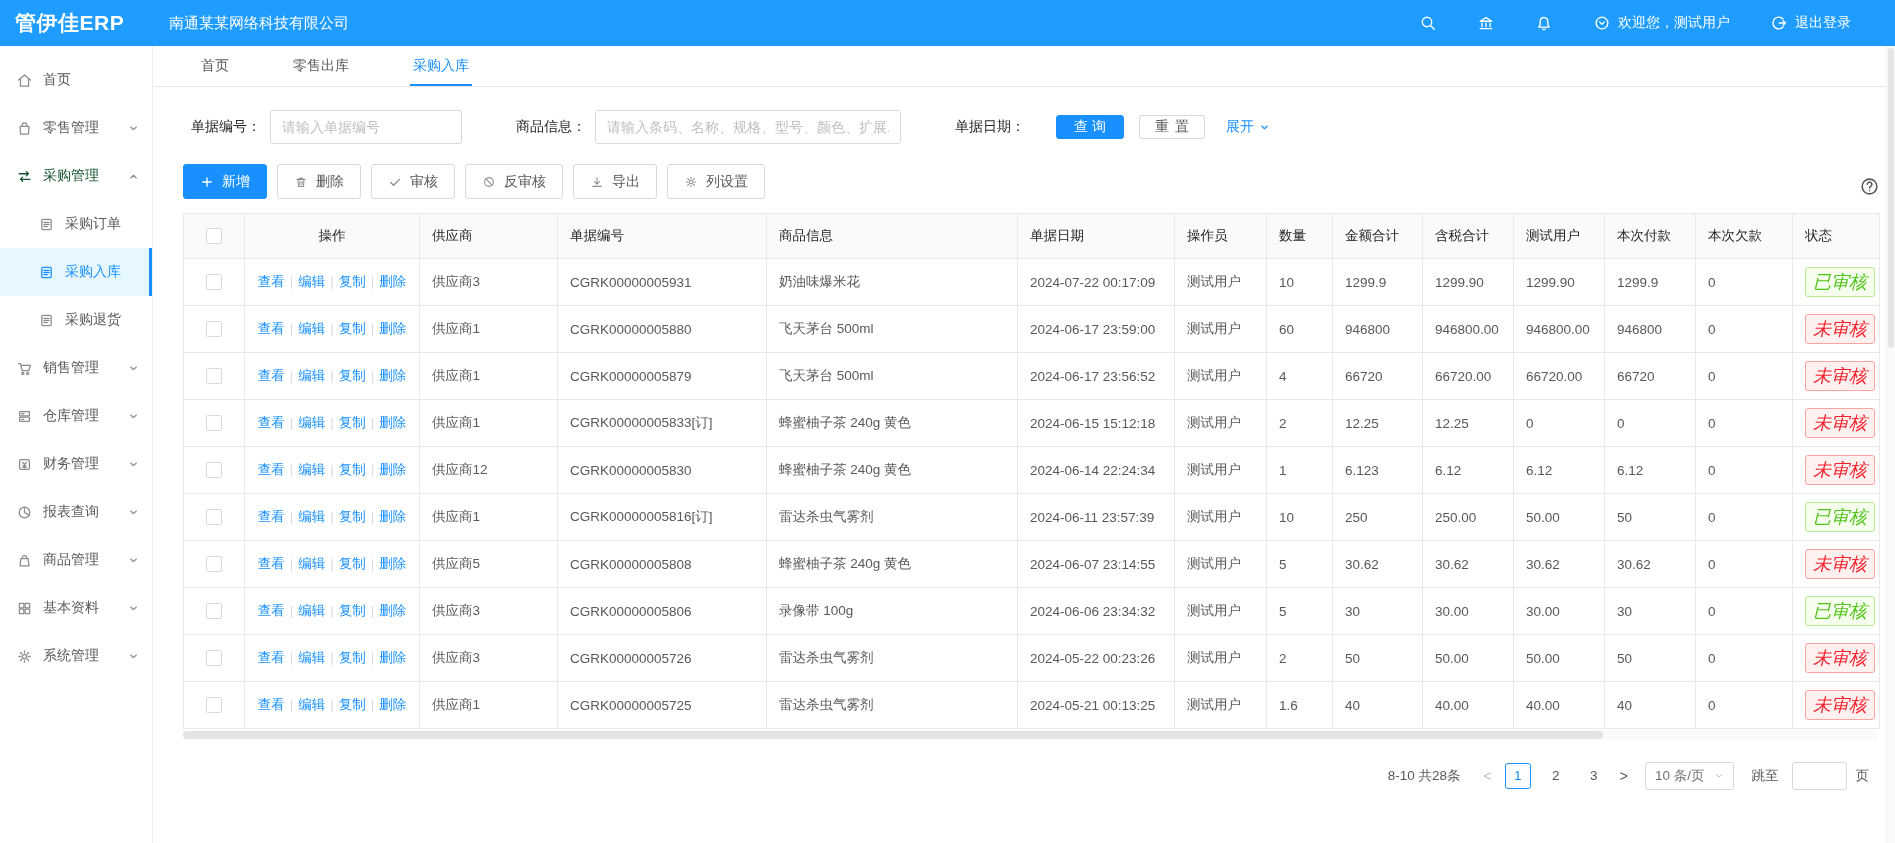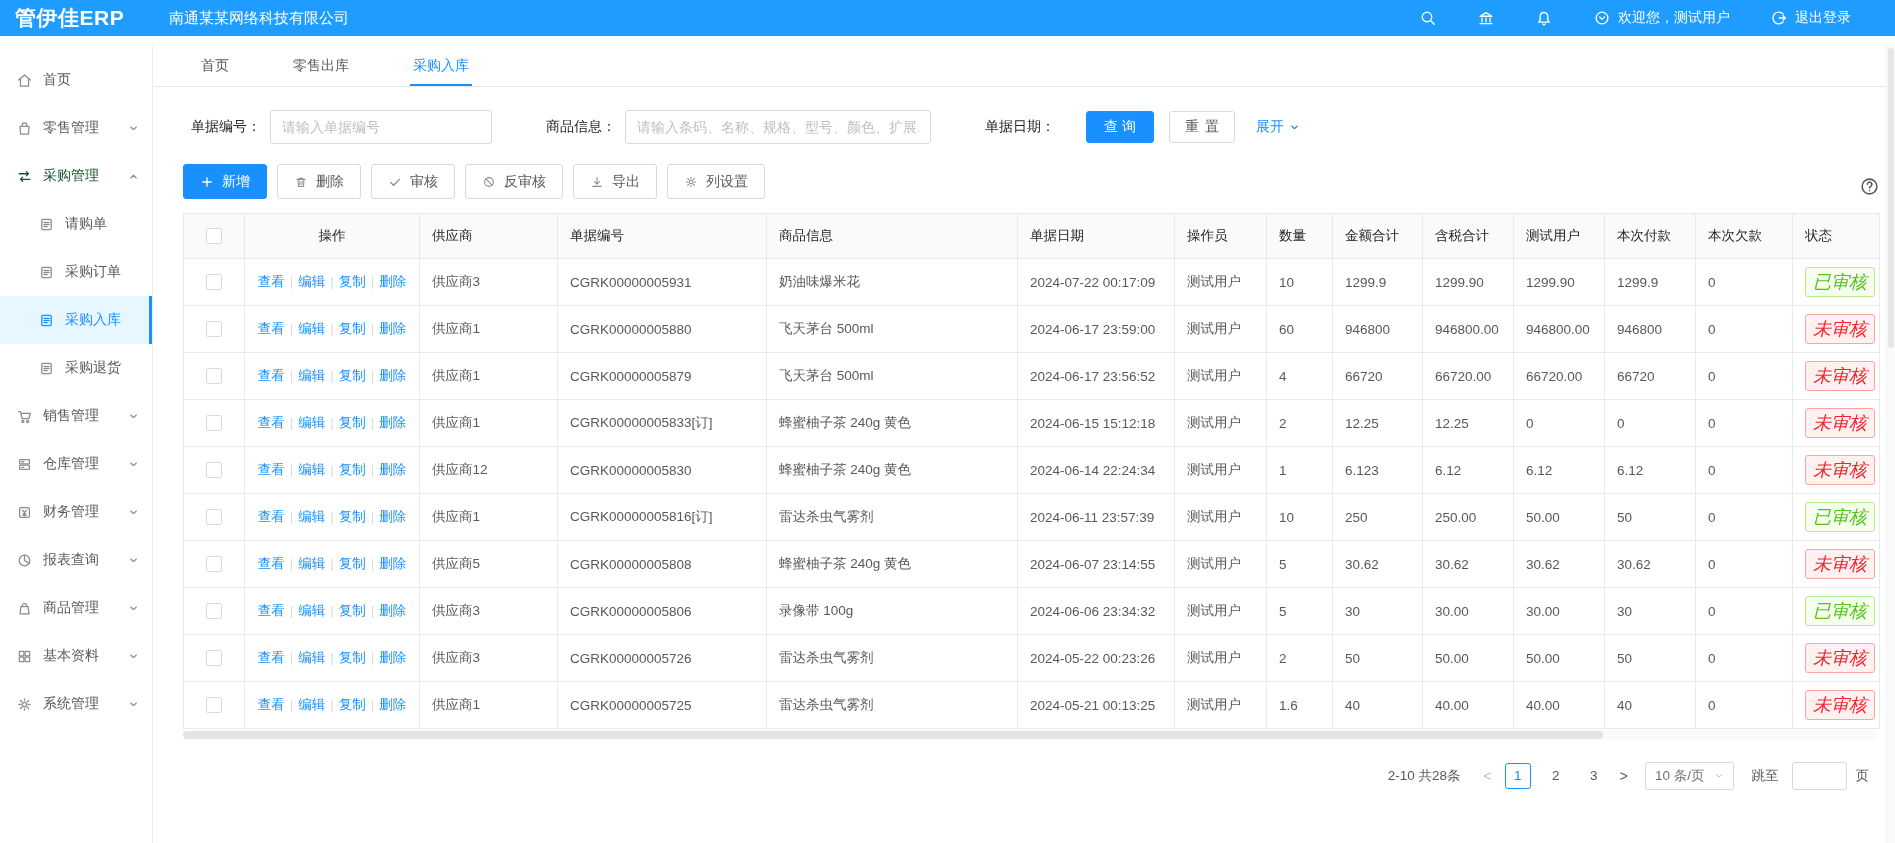--- a/index.html
+++ b/index.html
@@ -1,20 +1,20 @@
 <!DOCTYPE html>
 <html lang="zh"><head>
 <meta charset="utf-8">
 <style>
   * { box-sizing: border-box; margin: 0; padding: 0; }
   html,body { width:1895px; height:843px; overflow:hidden; background:#fff;
     font-family:"Liberation Sans","DejaVu Sans",sans-serif; }
 
   
-  .topbar { position:absolute; top:0; left:0; right:0; height:36px; background:#1e9cff;
+  .topbar { position:absolute; top:0; left:0; right:0; height:46px; background:#1e9cff;
     display:flex; align-items:center; z-index:10; color:#fff; }
   .logo { padding-left:15px; width:153px; font-size:21px; font-weight:bold; letter-spacing:.5px; }
   .company { font-size:15px; margin-left:16px; }
   .top-right { margin-left:auto; display:flex; align-items:center; padding-right:44px; font-size:14px; }
   .top-icon { width:18px; height:18px; margin-left:40px; display:flex; cursor:pointer; }
   .top-group { display:flex; align-items:center; gap:7px; margin-left:40px; cursor:pointer; }
   .top-group .top-icon { margin-left:0; }
 
   
   .sidebar { position:absolute; top:46px; left:0; bottom:0; width:153px; background:#fff;
@@ -37,25 +37,25 @@
   .tab.active { color:#1890ff; }
   .tab.active::after { content:''; position:absolute; left:0; right:0; bottom:0; height:2px; background:#1890ff; }
 
   
   .filters { display:flex; align-items:center; margin:23px 18px 0 29px; font-size:14px; color:#262626; }
   .fgroup { display:flex; align-items:center; margin-right:46px; }
   .flabel { margin-right:9px; white-space:nowrap;margin-left:8px; }
   .inp { height:34px; border:1px solid #d9d9d9; border-radius:3px; padding:0 11px; font-size:14px;
     color:#595959; outline:none; font-family:inherit; }
   .inp::placeholder { color:#bfbfbf; }
-  .inp-bill { width:222px; }
+  .inp-bill { width:192px; }
   .inp-goods { width:306px; }
   .daterange { width:296px; height:34px; border:1px solid #d9d9d9; border-radius:3px; display:flex;
     align-items:center; justify-content:center; gap:22px; color:#595959; cursor:pointer; }
-  .btn { height:32px; border-radius:3px; font-size:14px; display:inline-flex; align-items:center;
+  .btn { height:24px; border-radius:3px; font-size:14px; display:inline-flex; align-items:center;
     justify-content:center; cursor:pointer; font-family:inherit; white-space:nowrap; }
   .btn-primary { background:#1890ff; border:1px solid #1890ff; color:#fff; margin-left:22px;
     padding:0 13px 0 17px; letter-spacing:4px; }
   .btn-plain { background:#fff; border:1px solid #d9d9d9; color:#595959; margin-left:15px;
     padding:0 9px 0 15px; letter-spacing:6px; }
   .expand { color:#1890ff; margin-left:21px; display:flex; align-items:center; gap:5px; cursor:pointer; }
   .expand .chev { width:11px; height:11px; display:flex; }
 
   
   .toolbar { display:flex; align-items:center; margin:20px 18px 0 29px; }
@@ -175,29 +175,20 @@
             <path d="M3 5.4 h8.6 M9.7 3.4 l2 2 -2 2"></path>
             <path d="M13 10.6 H4.4 M6.3 8.6 l-2 2 2 2"></path>
           </svg>
         </span>
         <span>采购管理</span>
         <span class="chev">
           <svg viewBox="0 0 16 16" fill="none" stroke="currentColor" stroke-width="1.6" stroke-linecap="round" stroke-linejoin="round">
             <path d="M4 10.2 8 6.2 12 10.2"></path>
           </svg>
         </span>
-      </div>
-      <div class="side-item sub">
-        <span class="icon">
-          <svg viewBox="0 0 16 16" fill="none" stroke="currentColor" stroke-width="1.2" stroke-linecap="round" stroke-linejoin="round">
-            <rect x="3.6" y="3.2" width="8.8" height="9.6" rx="1"></rect>
-            <path d="M5.6 6 h4.8 M5.6 8 h4.8 M5.6 10 h3"></path>
-          </svg>
-        </span>
-        <span>请购单</span>
       </div>
       <div class="side-item sub">
         <span class="icon">
           <svg viewBox="0 0 16 16" fill="none" stroke="currentColor" stroke-width="1.2" stroke-linecap="round" stroke-linejoin="round">
             <rect x="3.6" y="3.2" width="8.8" height="9.6" rx="1"></rect>
             <path d="M5.6 6 h4.8 M5.6 8 h4.8 M5.6 10 h3"></path>
           </svg>
         </span>
         <span>采购订单</span>
       </div>
@@ -611,21 +602,21 @@
             <td class="center"><span class="badge pending">未审核</span></td>
           </tr>
         </tbody>
     </table>
   </div>
   <div class="hscroll">
       <div class="thumb"></div>
     </div>
 
   <div class="pagination">
-    <span class="pg-summary">2-10 共28条</span>
+    <span class="pg-summary">8-10 共28条</span>
     <span class="pg-arrow">&lt;</span>
     <span id="pg-pages"><span class="pg-page current" style="display: inline-block;">1</span><span class="pg-page" style="display: inline-block;">2</span><span class="pg-page" style="display: inline-block;">3</span></span>
     <span class="pg-arrow next">&gt;</span>
     <span class="pg-size">
       <span>10 条/页</span>
       <span class="chev">
           <svg viewBox="0 0 16 16" fill="none" stroke="currentColor" stroke-width="1.6" stroke-linecap="round" stroke-linejoin="round">
             <path d="M4 5.8 8 9.8 12 5.8"></path>
           </svg>
         </span>

